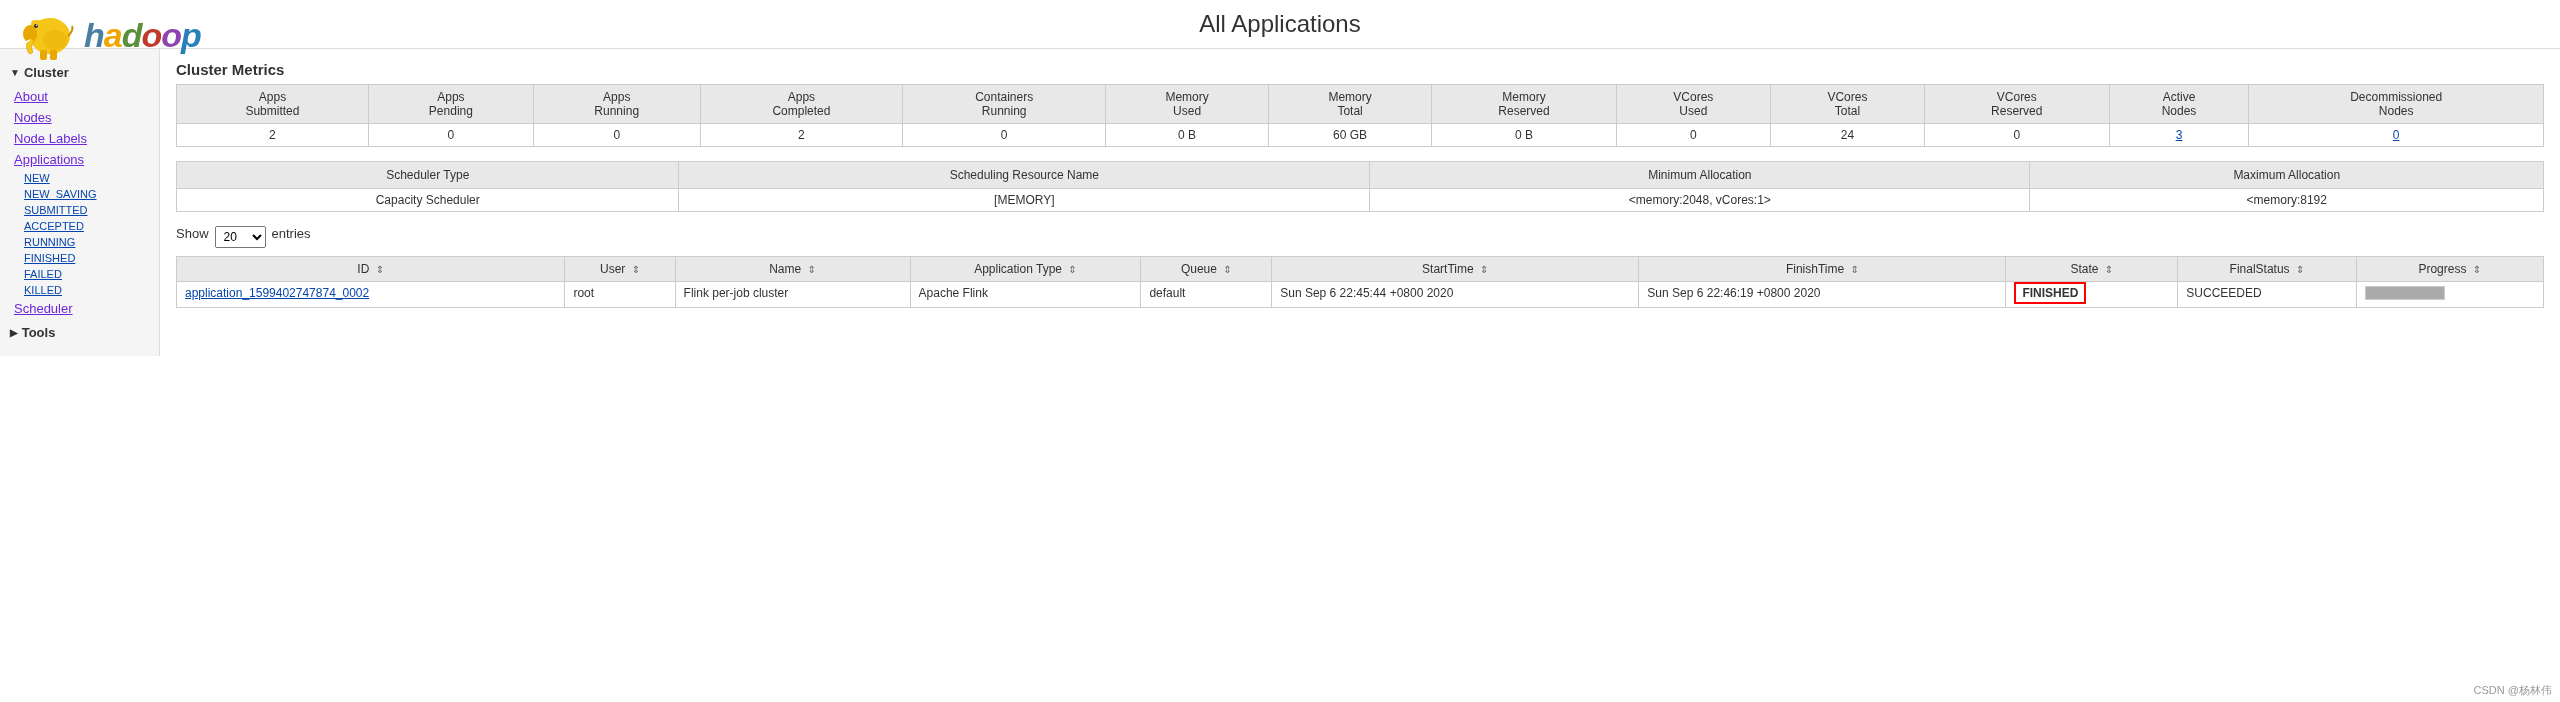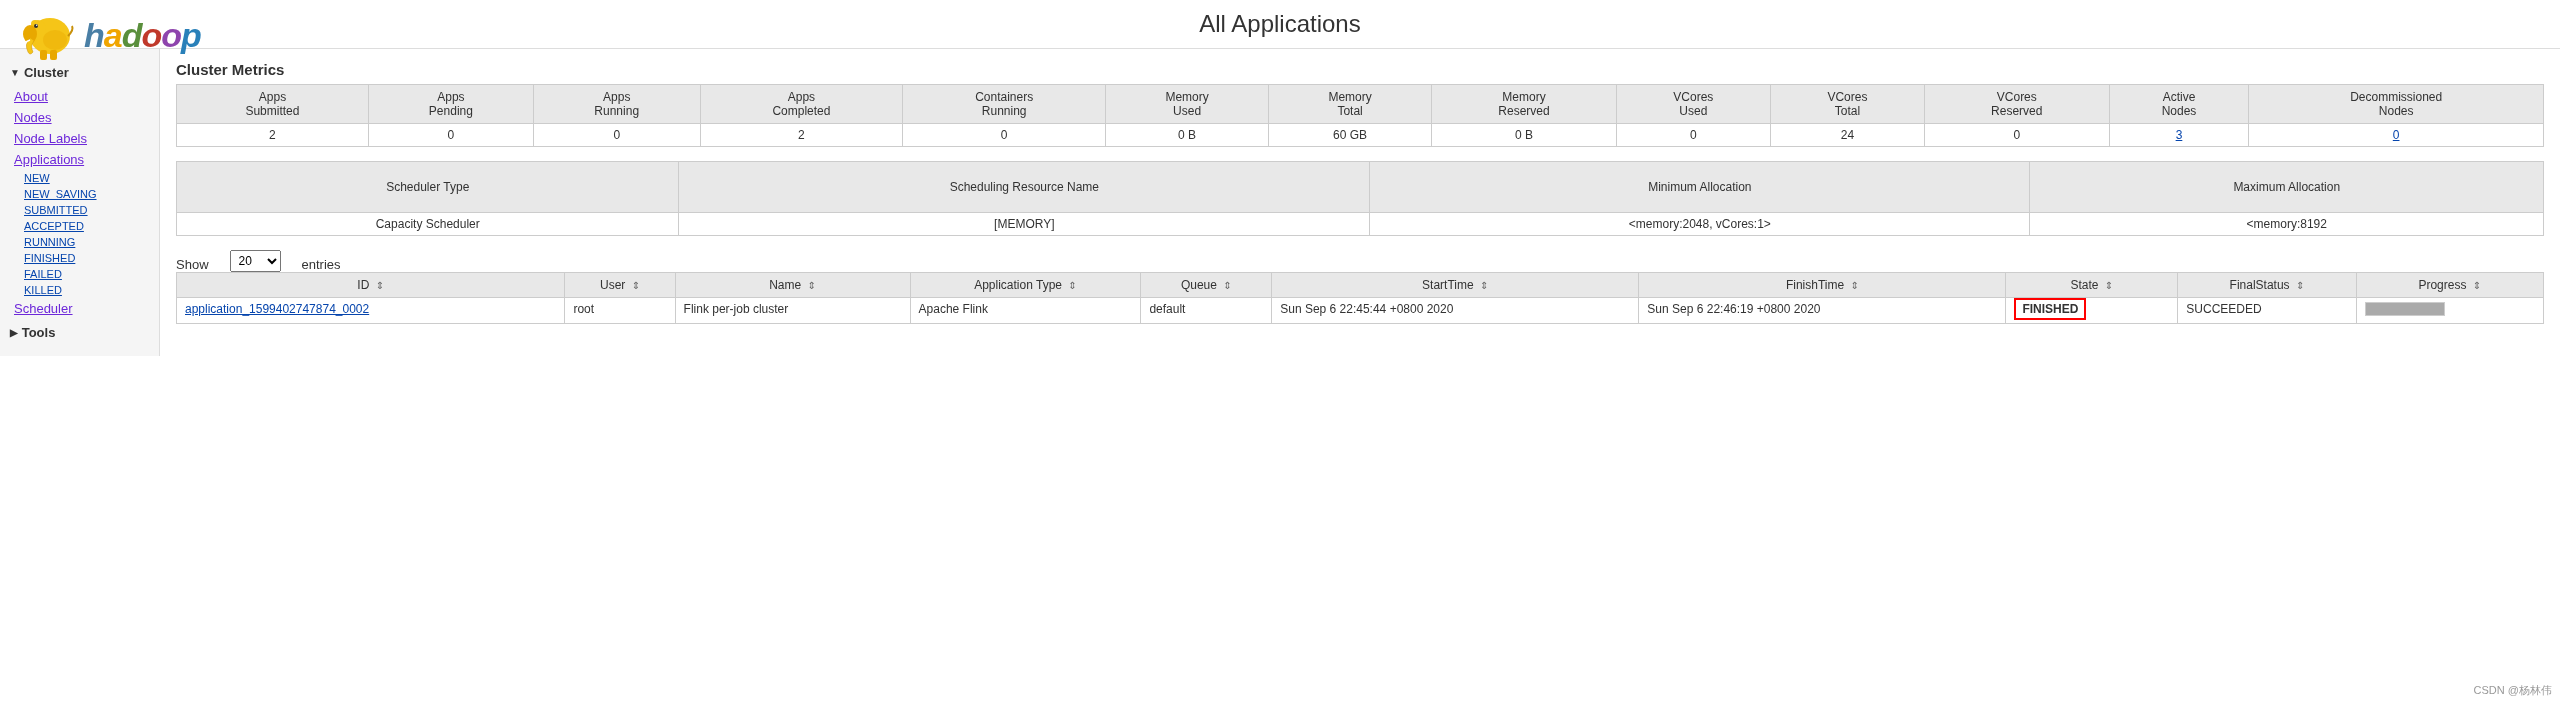--- a/index.html
+++ b/index.html
@@ -116,35 +116,36 @@
     
     .scheduler-table {
       border-collapse: collapse;
       width: 100%;
       margin-bottom: 14px;
       font-size: 12px;
     }
     .scheduler-table th {
       background: #e8e8e8;
       border: 1px solid #ccc;
-      padding: 18px 8px;
+      padding: 6px 8px;
       text-align: center;
       font-weight: normal;
     }
     .scheduler-table td {
       border: 1px solid #ccc;
       padding: 4px 8px;
       text-align: center;
     }
 
     
     .show-entries {
-      display: flex;
-      align-items: flex-end;
-      gap: 21px;
+      margin-bottom: 8px;
+      display: flex;
+      align-items: flex-start;
+      gap: 6px;
       font-size: 13px;
     }
     .show-entries select {
       padding: 2px 4px;
       font-size: 12px;
     }
 
     
     .apps-table {
       border-collapse: collapse;

